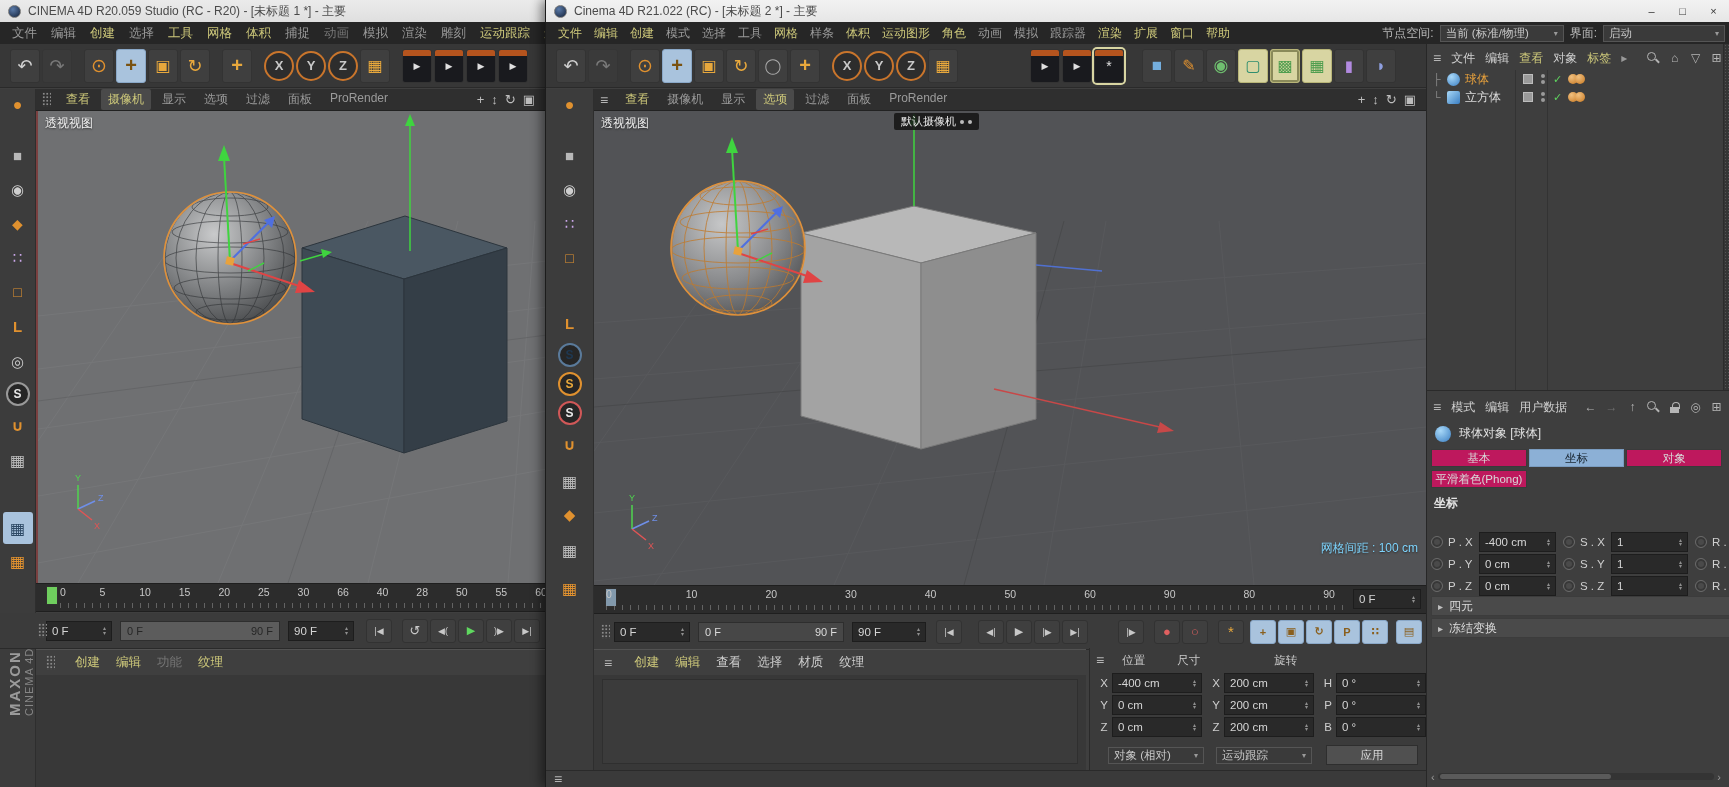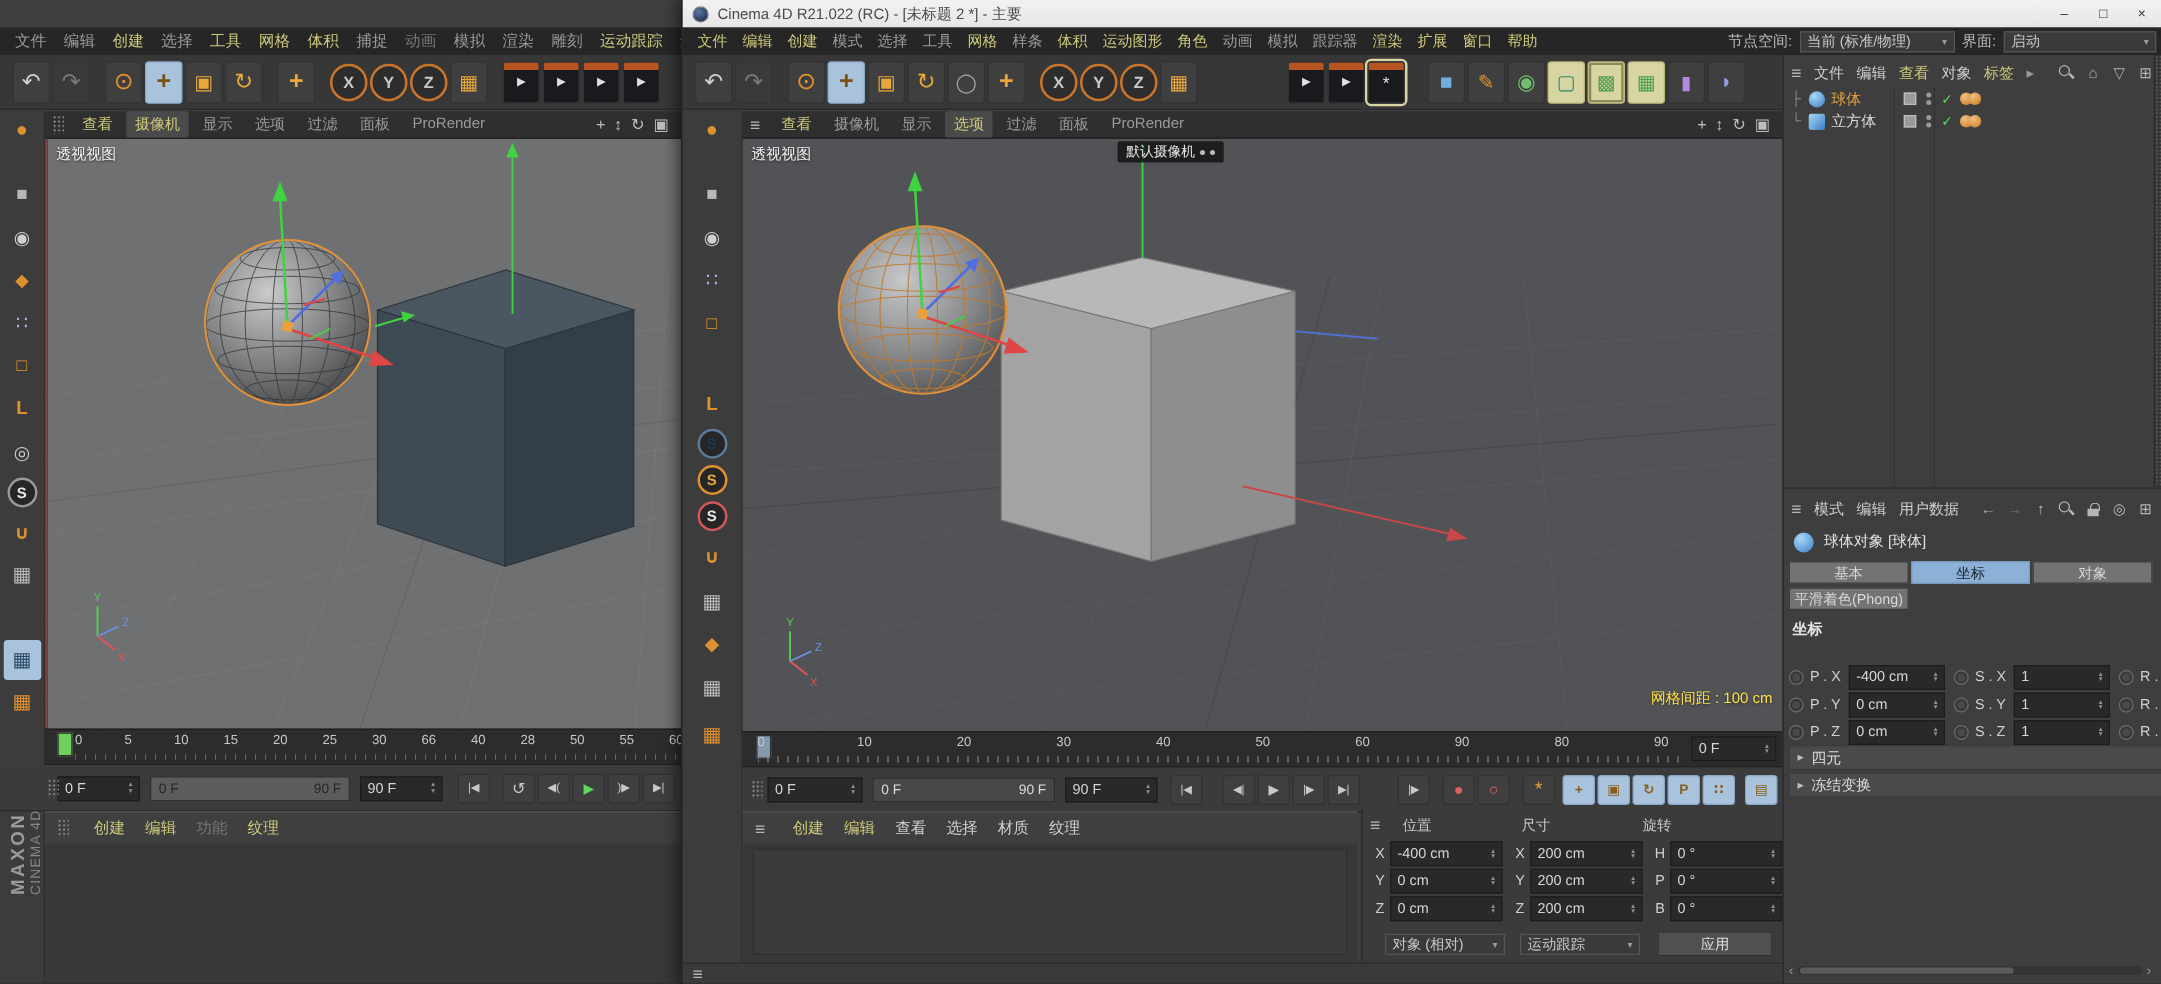--- a/index.html
+++ b/index.html
@@ -59,21 +59,21 @@
   .vpic { font-size:13px; color:#bdbdbd; }
   .grip { width:9px; height:15px; background-image:radial-gradient(#8a8a8a 0.8px,transparent 0.9px); background-size:3.5px 3.5px; flex:none; margin-right:4px; }
   .burger { font-size:14px; color:#b5b5b5; margin-right:6px; }
 
   
   .viewport { position:absolute; overflow:hidden; }
   .vplabel { position:absolute; left:7px; top:4px; font-size:12px; color:#f0f0f0; text-shadow:0 1px 2px rgba(0,0,0,.55); }
   .campill { position:absolute; left:300px; top:2px; height:17px; background:rgba(22,22,22,.88); border-radius:2px;
              display:flex; align-items:center; gap:4px; padding:0 7px; color:#e8e8e8; font-size:11px; }
   .campill .cd { width:4px; height:4px; border-radius:50%; background:#bbb; }
-  .gridlabel { position:absolute; right:8px; bottom:18px; font-size:12px; color:#fde047; text-shadow:0 1px 2px rgba(0,0,0,.5); }
+  .gridlabel { position:absolute; right:8px; bottom:28px; font-size:12px; color:#7dd3fc; text-shadow:0 1px 2px rgba(0,0,0,.5); }
 
   
   .ruler { position:absolute; height:29px; background:#2c2c2c; border-top:1px solid #1f1f1f; border-bottom:1px solid #1f1f1f; overflow:hidden; }
   .rnums { position:absolute; top:2px; left:0; right:0; display:flex; }
   .rn { font-size:10.5px; color:#c8c8c8; flex:none; }
   .ruler-l .rnums { padding-left:24px; } .ruler-l .rn { width:39.6px; }
   .ruler-r .rnums { padding-left:12px; } .ruler-r .rn { width:79.7px; }
   .ticks { position:absolute; bottom:3px; height:5px; background:repeating-linear-gradient(90deg,#9a9a9a 0 1px,transparent 1px 8px); opacity:.5; }
   .ph { position:absolute; top:2px; width:12px; height:19px; border:1px solid #2f2f2f; }
   .ph.green { background:#6fce5e; }
@@ -101,21 +101,21 @@
   .matinner { position:absolute; left:8px; top:4px; right:8px; bottom:6px; border:1px solid #2f2f2f; background:#3b3b3b; }
 
   .brand { position:absolute; left:6px; top:716px; width:120px; transform:rotate(-90deg); transform-origin:0 0; }
   .brand .b1 { font-size:15px; font-weight:bold; color:#9b9b9b; letter-spacing:2px; display:block; }
   .brand .b2 { font-size:11px; color:#868686; letter-spacing:1px; display:block; }
 
   
   .coordpanel { position:absolute; background:#3b3b3b; border-left:1px solid #2a2a2a; font-size:11.5px; }
   .chead { position:absolute; left:0; right:0; top:3px; height:18px; display:flex; align-items:center; color:#c9c9c9; }
   .chead .burger { margin-left:6px; }
-  .chead .c1 { margin-left:12px; } .chead .c2 { margin-left:72px; } .chead .c3 { margin-left:74px; }
+  .chead .c1 { margin-left:12px; } .chead .c2 { margin-left:32px; } .chead .c3 { margin-left:74px; }
   .crow { position:absolute; left:0; right:0; height:22px; display:flex; align-items:center; }
   .clab { width:12px; text-align:center; color:#cfcfcf; margin-left:8px; flex:none; }
   .cfld { width:90px; margin-left:2px; }
   .cbot { position:absolute; left:0; right:0; display:flex; align-items:center; height:22px; }
   .btnapply { background:#505050; border:1px solid #2e2e2e; color:#dedede; height:20px; display:flex; align-items:center; justify-content:center; font-size:11.5px; }
 
   
   .rpanel { position:absolute; background:#3e3e3e; border-left:1px solid #272727; overflow:hidden; }
   .pmenu { position:absolute; left:0; right:0; height:24px; display:flex; align-items:center; padding:0 6px; gap:10px; }
   .pmi { font-size:12px; color:#cfcfcf; white-space:nowrap; }
@@ -143,21 +143,21 @@
   .vdots i { width:4px; height:4px; border-radius:50%; background:#9a9a9a; }
   .chk { color:#5fd45f; font-size:11px; margin-left:8px; flex:none; }
   .tball { width:10px; height:10px; border-radius:50%; background:radial-gradient(circle at 35% 30%,#f0c080,#c87820); margin-left:6px; flex:none; }
   .tball.t2 { margin-left:-3px; }
   .omcol { position:absolute; top:26px; bottom:0; width:1px; background:#333; }
   .omscroll { position:absolute; right:0; top:0; bottom:0; width:7px; background:#353535; border-left:1px solid #2c2c2c;
               background-image:radial-gradient(#555 0.7px,transparent 0.8px); background-size:3px 3px; }
 
   .objtitle { position:absolute; left:8px; display:flex; align-items:center; gap:8px; font-size:12px; color:#e2e2e2; }
   .tabs { position:absolute; left:4px; right:8px; display:flex; gap:2px; }
-  .tab { flex:1; height:18px; background:#737373; border:1px solid #3a3a3a; color:#d8d8d8; font-size:11.5px;
+  .tab { flex:1; height:18px; background:#be185d; border:1px solid #3a3a3a; color:#d8d8d8; font-size:11.5px;
          display:flex; align-items:center; justify-content:center; }
   .tab.active { background:#8cb0d6; color:#18242f; border-color:#7a9cc0; }
   .tab.half { flex:none; width:96px; }
   .seclabel { position:absolute; left:7px; font-size:12px; font-weight:bold; color:#e3e3e3; }
   .amrow { position:absolute; left:4px; right:0; height:22px; display:flex; align-items:center; font-size:11.5px; color:#cfcfcf; overflow:hidden; }
   .dotbtn { width:12px; height:12px; border-radius:50%; background:#4a4a4a; border:1px solid #6a6a6a; box-shadow:inset 0 0 0 2px #383838; flex:none; margin-right:5px; }
   .alab { width:31px; flex:none; }
   .afld { width:77px; margin-right:7px; }
   .secbar { position:absolute; left:4px; right:8px; height:20px; background:#4a4a4a; border:1px solid #3c3c3c;
             display:flex; align-items:center; gap:6px; padding-left:6px; font-size:12px; color:#dcdcdc; }
@@ -167,20 +167,24 @@
   .hsb .thumb { position:absolute; left:2px; top:1px; width:62%; height:5px; background:#5a5a5a; border-radius:3px; }
 
   .statusbar { position:absolute; height:17px; background:#3a3a3a; border-top:1px solid #2a2a2a; display:flex; align-items:center; padding-left:8px; }
 </style>
 </head>
 <body>
 
 <div class="stage">
 
   <section class="win" style="left:0;top:0;width:545px;height:787px;">
+    <div class="titlebar" style="background:linear-gradient(180deg,#ebebeb,#dfdfdf);">
+      <span class="appico"></span>
+      <span class="ttxt">CINEMA 4D R20.059 Studio (RC - R20) - [未标题 1 *] - 主要</span>
+    </div>
     <div class="menubar">
 
     <span class="mi">文件</span>
         <span class="mi">编辑</span>
         <span class="mi y">创建</span>
         <span class="mi">选择</span>
         <span class="mi y">工具</span>
         <span class="mi y">网格</span>
         <span class="mi y">体积</span>
         <span class="mi">捕捉</span>

